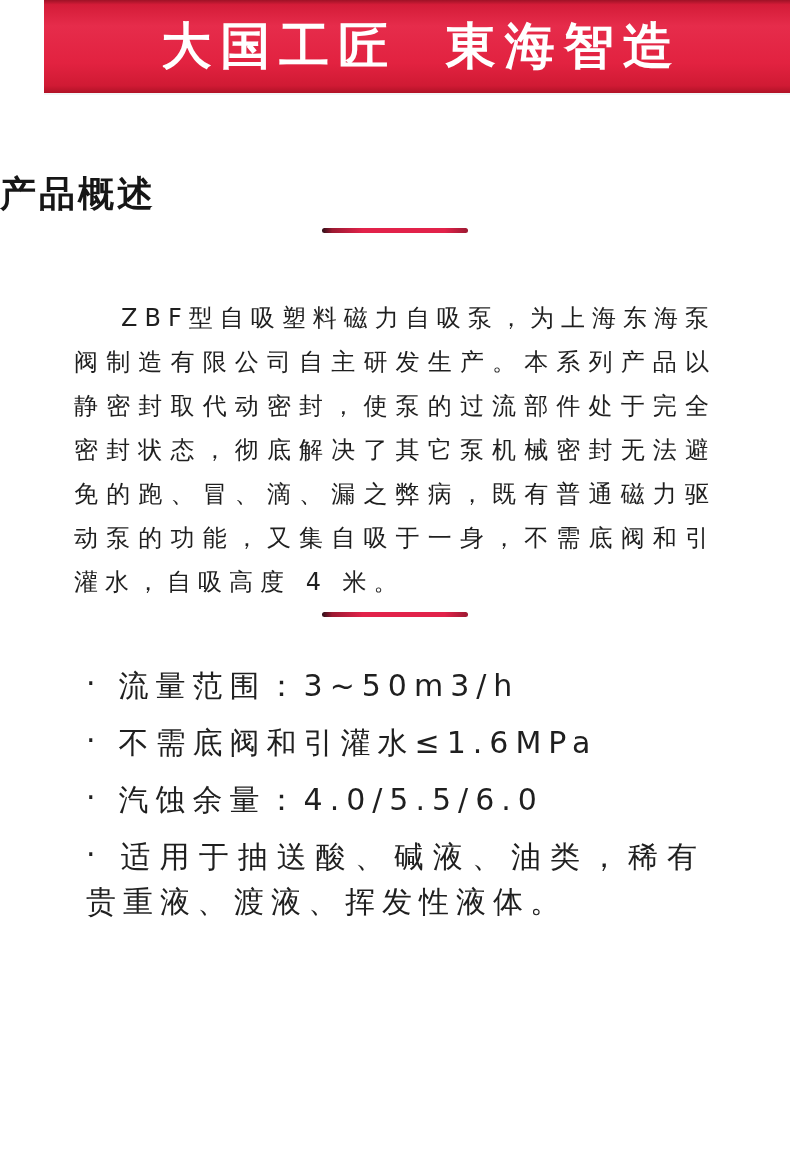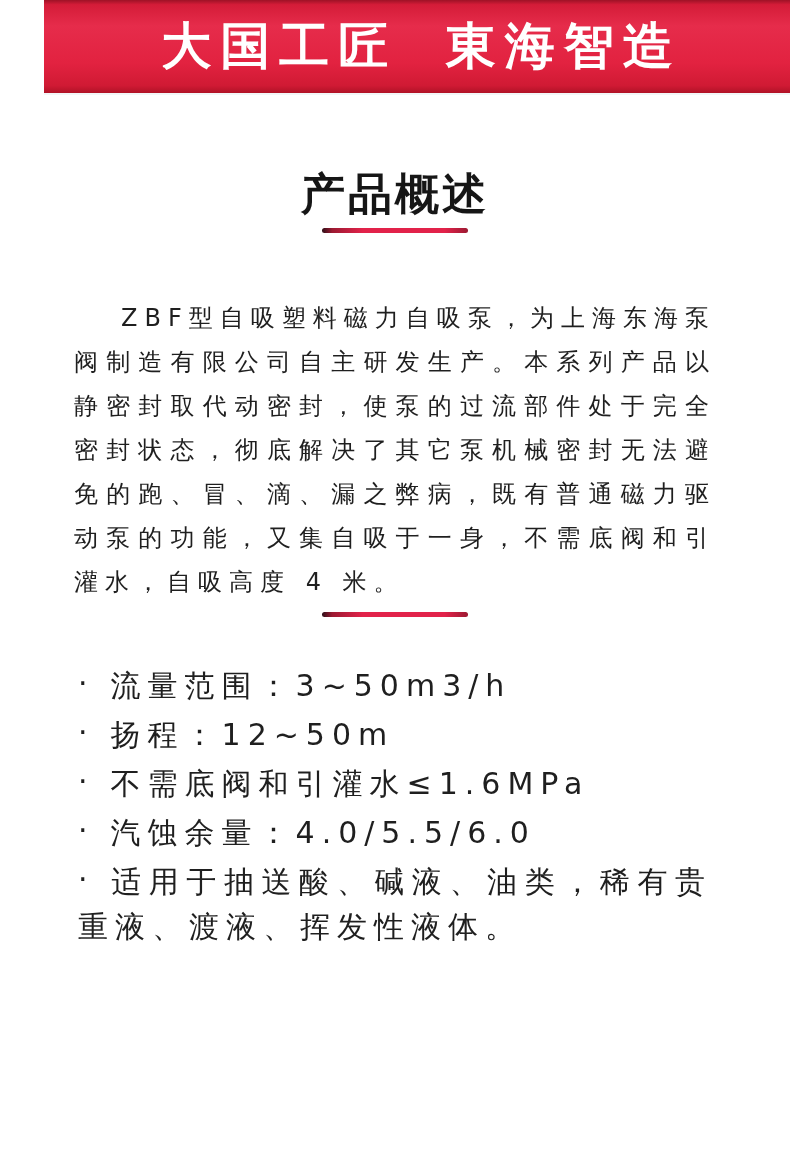--- a/index.html
+++ b/index.html
@@ -33,22 +33,21 @@
     color: #ffffff;
     font-size: 50px;
     font-weight: bold;
     letter-spacing: 9px;
     word-spacing: 22px;
     padding-left: 9px; 
     white-space: nowrap;
   }
   
   .section-title {
-    text-align: center;
-    font-size: 44px;
+    font-size: 36px;
     line-height: 52px;
     font-weight: bold;
     color: #161616;
     letter-spacing: 3px;
   }
   .title-overview { margin-top: 73px; }
   .title-conditions { margin-top: 97px; }
   .title-underline {
     width: 146px;
     height: 5px;
@@ -71,21 +70,21 @@
   }
   
   .cond-list {
     margin: 46px 74px 0;
     font-size: 30px;
     line-height: 45px;
     letter-spacing: 7px;
     color: #1f1f1f;
     text-align: justify;
   }
-  .cond-item { margin: 4px; }
+  .cond-item { margin: 12px; }
   .bullet {
     display: inline-block;
     margin-right: 16px;
     transform: translateY(-2px);
   }
 </style>
 </head>
 <body>
 
 <div class="page">
@@ -99,23 +98,20 @@
 
   <p class="overview-paragraph">ZBF型自吸塑料磁力自吸泵，为上海东海泵阀制造有限公司自主研发生产。本系列产品以静密封取代动密封，使泵的过流部件处于完全密封状态，彻底解决了其它泵机械密封无法避免的跑、冒、滴、漏之弊病，既有普通磁力驱动泵的功能，又集自吸于一身，不需底阀和引灌水，自吸高度 4 米。</p>
 
   <div class="title-underline"></div>
 
   <div class="cond-list">
     <div class="cond-item">
       <span class="bullet">·</span><span>流量范围：3~50m3/h</span>
     </div>
     <div class="cond-item">
-      <span class="bullet">·</span><span>扬程：12~50m</span>
-    </div>
-    <div class="cond-item">
       <span class="bullet">·</span><span>不需底阀和引灌水≤1.6MPa</span>
     </div>
     <div class="cond-item">
       <span class="bullet">·</span><span>汽蚀余量：4.0/5.5/6.0</span>
     </div>
     <div class="cond-item">
       <span class="bullet">·</span><span>适用于抽送酸、碱液、油类，稀有贵重液、渡液、挥发性液体。</span>
     </div>
   </div>
 

